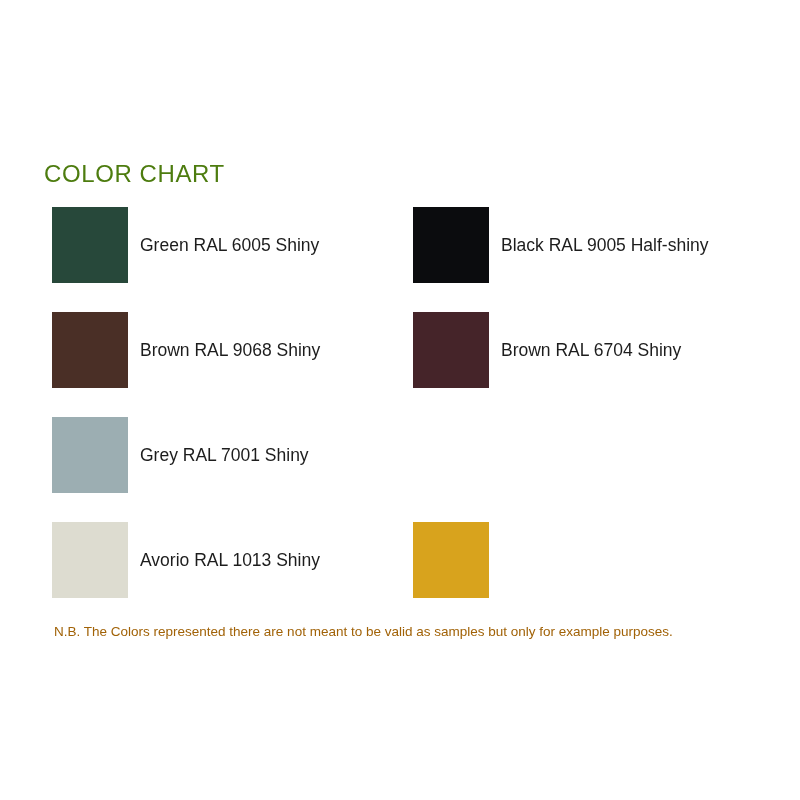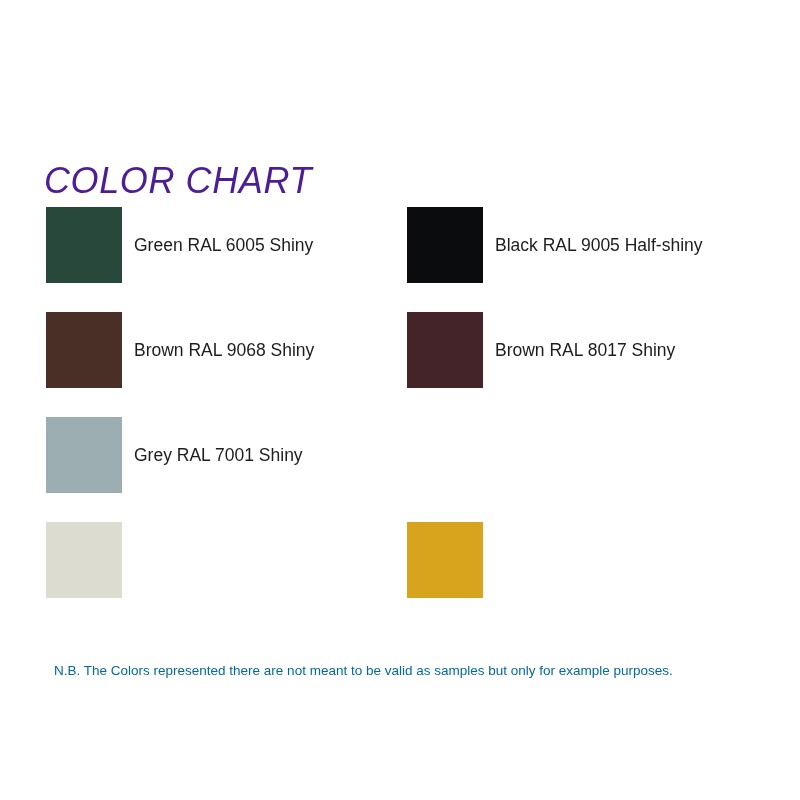--- a/index.html
+++ b/index.html
@@ -19,31 +19,30 @@
     position: relative;
     width: 800px;
     height: 800px;
     box-sizing: border-box;
   }
 
   .chart-title {
     position: absolute;
     left: 44px;
     top: 160px;
-    font-size: 36px;
+    font-size: 24px;
     font-weight: 400;
     letter-spacing: 0.6px;
-    color: #4c1d95;
+    color: #4d7c0f;
     white-space: nowrap;
-    font-style: italic;
   }
 
   .swatch-grid {
     position: absolute;
-    left: 46px;
+    left: 52px;
     top: 207px;
     width: 712px;
     text-align: center;
   }
 
   .grid-row {
     position: relative;
     height: 105px;
   }
 
@@ -80,24 +79,24 @@
     font-size: 17.5px;
     font-weight: 400;
     line-height: 30px;
     color: #1d1d1d;
     white-space: nowrap;
   }
 
   .footnote {
     position: absolute;
     left: 54px;
-    top: 662px;
+    top: 623px;
     font-size: 13.5px;
     line-height: 18px;
-    color: #0369a1;
+    color: #a16207;
     white-space: nowrap;
   }
 </style>
 </head>
 <body>
 
 <div class="page">
 
   <div class="chart-title">COLOR CHART</div>
 
@@ -121,37 +120,40 @@
     <div class="grid-row">
       <div class="color-entry col-left">
         <div class="swatch" style="background-color: rgb(74, 47, 38);"></div>
         <div class="entry-labels">
           <div class="entry-label">Brown RAL 9068 Shiny</div>
         </div>
       </div>
       <div class="color-entry col-right">
         <div class="swatch" style="background-color: rgb(69, 36, 41);"></div>
         <div class="entry-labels">
-          <div class="entry-label">Brown RAL 8017 Shiny</div>
+          <div class="entry-label">Brown RAL 6704 Shiny</div>
         </div>
       </div>
     </div>
 
     <div class="grid-row">
       <div class="color-entry col-left">
         <div class="swatch" style="background-color: rgb(156, 174, 178);"></div>
         <div class="entry-labels">
           <div class="entry-label">Grey RAL 7001 Shiny</div>
         </div>
       </div>
     </div>
 
     <div class="grid-row">
       <div class="color-entry col-left">
         <div class="swatch" style="background-color: rgb(221, 220, 208);"></div>
+        <div class="entry-labels">
+          <div class="entry-label">Avorio RAL 1013 Shiny</div>
+        </div>
       </div>
       <div class="color-entry col-right">
         <div class="swatch" style="background-color: rgb(216, 163, 29);"></div>
       </div>
     </div>
 
   </div>
 
   <div class="footnote">N.B. The Colors represented there are not meant to be valid as samples but only for example purposes.</div>
 

